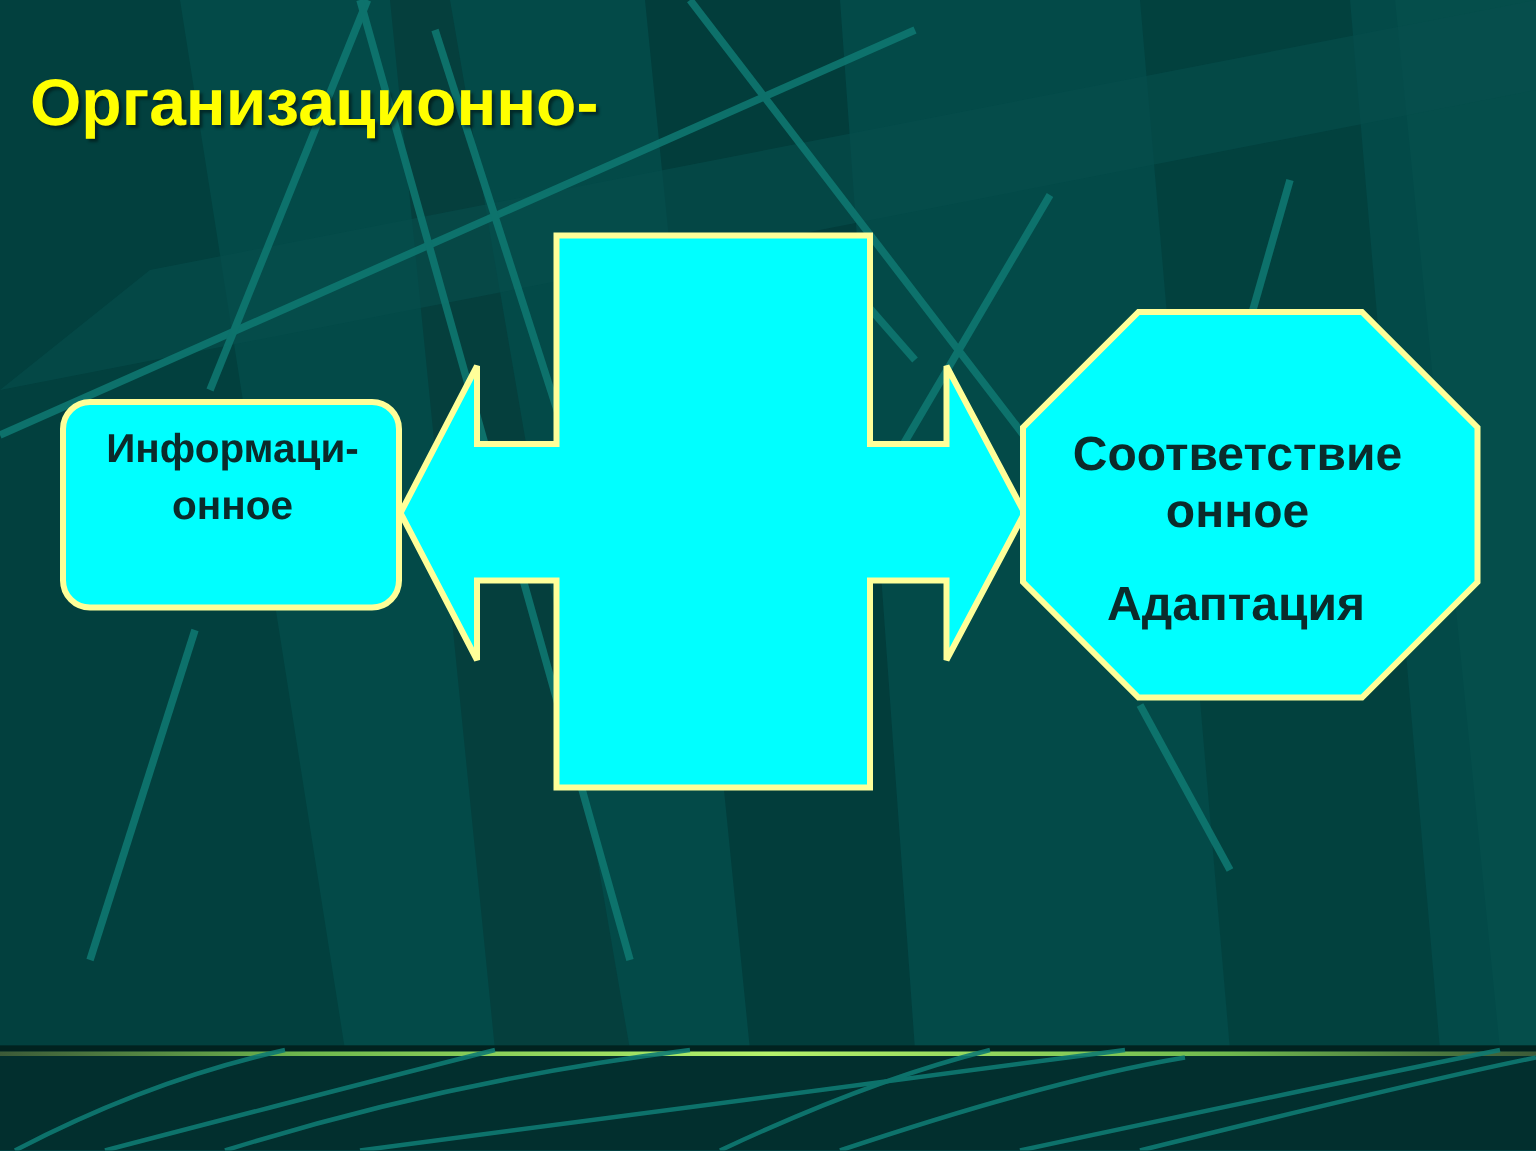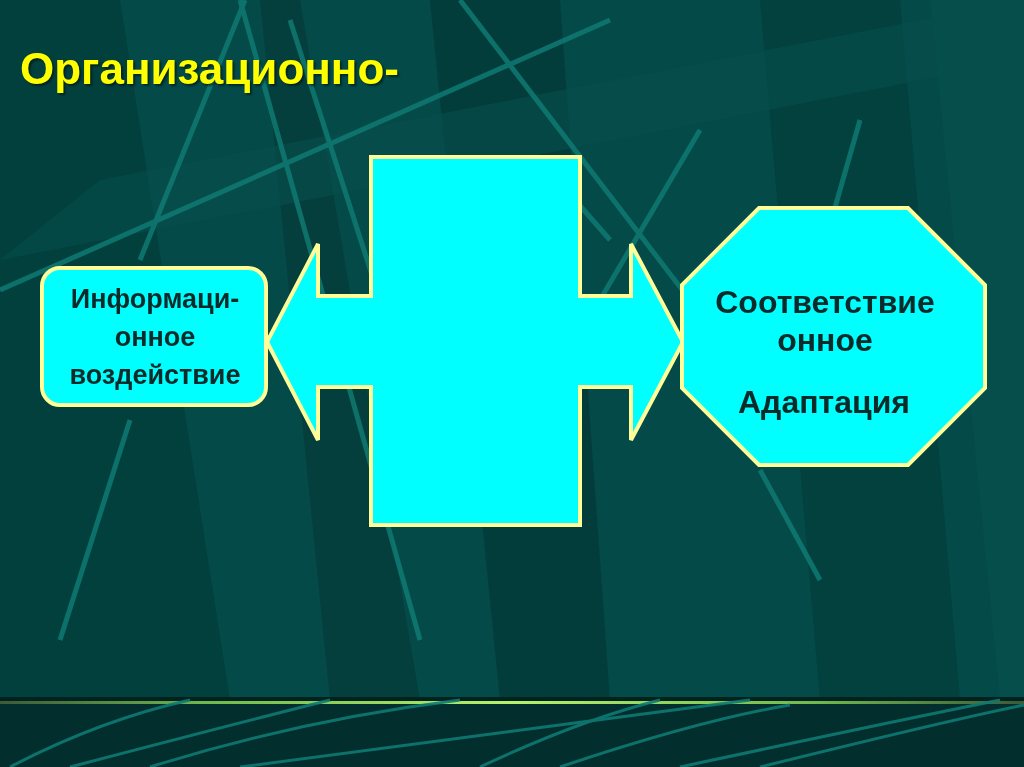--- a/index.html
+++ b/index.html
@@ -87,21 +87,20 @@
   <rect x="42" y="268" width="224" height="137" rx="18" ry="18" fill="#00ffff" stroke="#ffff99" stroke-width="4"></rect>
 
   <polygon points="371,157 580,157 580,296 631,296 631,244 683,342 631,440 631,387 580,387 580,525 371,525 371,387 318,387 318,440 267,342 318,244 318,296 371,296" fill="#00ffff" stroke="#ffff99" stroke-width="4" stroke-linejoin="miter"></polygon>
 
   <polygon points="759,208 908,208 985,285 985,388 908,465 759,465 682,388 682,285" fill="#00ffff" stroke="#ffff99" stroke-width="4"></polygon>
 </svg>
 
 <div id="left-label" class="label">
   <div>Информаци-</div>
   <div>онное</div>
-  <div>воздействие</div>
 </div>
 
 <div id="center-label" class="label">
 </div>
 
 <div id="right-label" class="label">
   <div>Соответствие</div>
   <div>онное</div>
   <div style="text-align:left;padding-left:48px;margin-top:24px;">Адаптация</div>
 </div>

